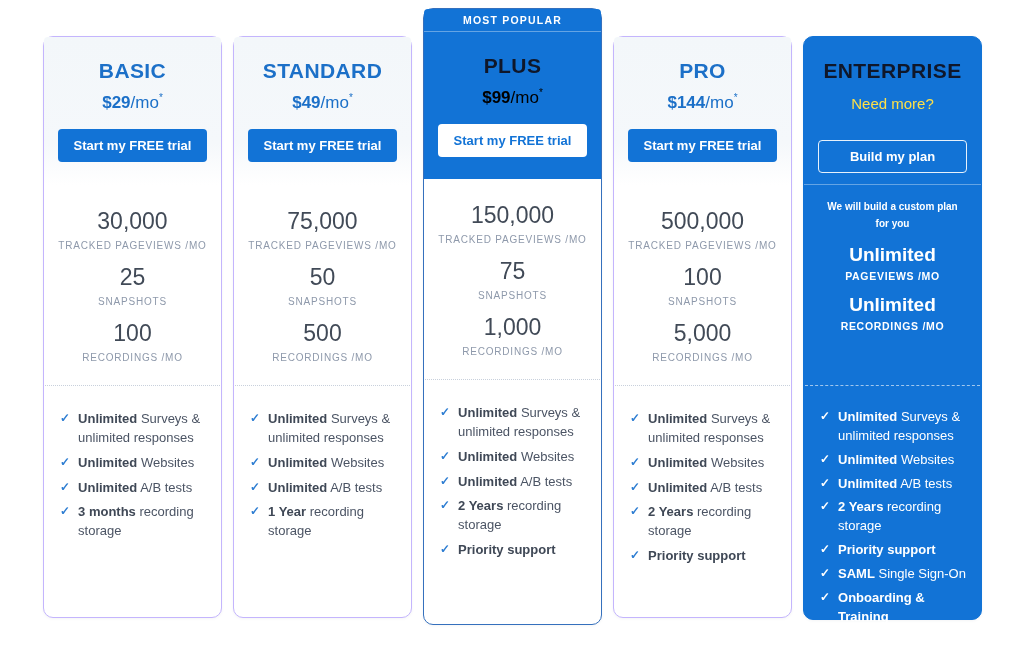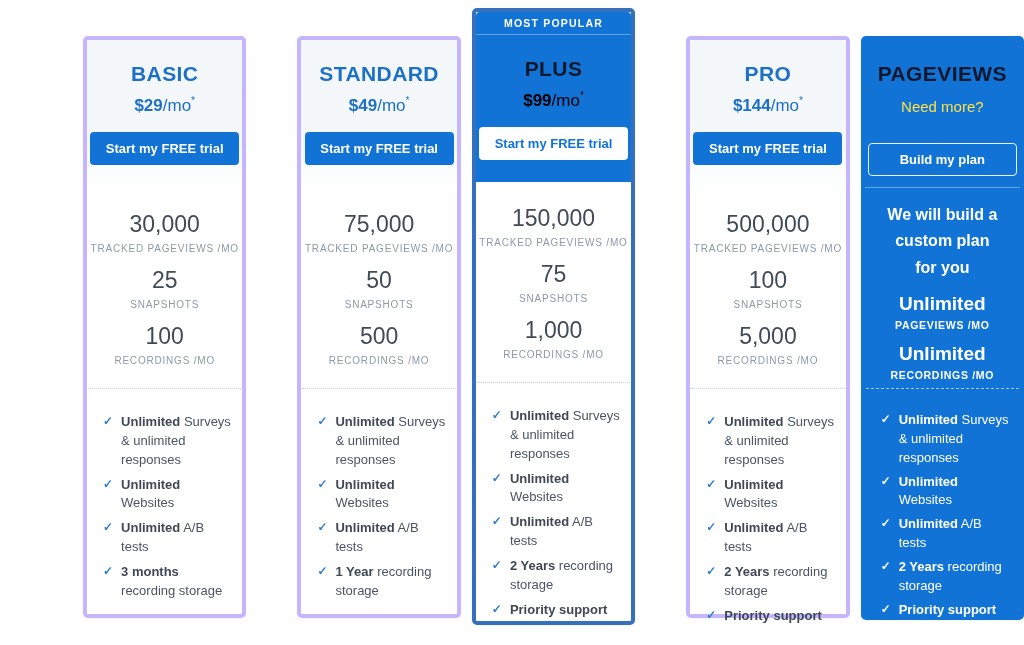--- a/index.html
+++ b/index.html
@@ -1,22 +1,22 @@
 <!DOCTYPE html>
 <html><head>
 <meta charset="utf-8">
 <style>
   * { margin:0; padding:0; box-sizing:border-box; }
   html,body { width:1024px; height:645px; background:#ffffff; font-family:"Liberation Sans", sans-serif; overflow:hidden; }
 
   .pricing { display:flex; gap:11px; padding:8px 0 0 43px; align-items:flex-start; }
 
-  .card { width:179px; background:#fff; border:4px solid #c4b5fd; border-radius:5px;
+  .card { width:179px; background:#fff; border:1px solid #c4b5fd; border-radius:10px;
           box-shadow:0 1px 3px rgba(30,50,80,0.05); }
-  .card.normal { margin-top:28px; height:582px;margin-left:40px; }
+  .card.normal { margin-top:28px; height:582px; }
   .card.plus { height:617px; border-color:#3570bd; }
   .card.enterprise { margin-top:28px; height:584px; background:#1273d6; border-color:#1273d6; color:#fff; }
 
   .badge { height:23px; line-height:22px; text-align:center; background:#1273d6; color:#fff;
            font-size:10.5px; font-weight:700; letter-spacing:1.2px; border-radius:4px 4px 0 0;
            border-bottom:1px solid rgba(255,255,255,0.35); }
 
   .card-header { height:148px; text-align:center; }
   .normal .card-header { background:linear-gradient(180deg,#f3f7fa 0%,#f5f8fb 72%,#ffffff 100%); border-radius:4px 4px 0 0; }
   .plus .card-header { background:#1273d6; height:147px; }
@@ -33,21 +33,21 @@
 
   .cta { display:block; margin:16px auto 0; width:149px; height:33px; border-radius:4px; border:none;
          background:#1273d6; color:#fff; font-size:13px; font-weight:700; font-family:inherit; cursor:pointer; }
   .plus .cta { background:#fff; color:#1273d6; }
   .enterprise .cta { margin-top:28px; background:transparent; border:1px solid rgba(255,255,255,0.9); color:#fff; }
 
   .stats { height:200px; padding-top:10px; text-align:center; }
   .stat-value { margin-top:13px; font-size:23px; color:#414a57; }
   .stat-label { margin-top:5px; font-size:10px; letter-spacing:0.8px; color:#8e99ab; }
   .enterprise .stats { padding-top:6px; }
-  .ent-note { padding:8px 20px 0; font-size:16px; font-weight:700; line-height:1.65; color:#fff; }
+  .ent-note { padding:8px 20px 0; font-size:10px; font-weight:700; line-height:1.65; color:#fff; }
   .enterprise .stat-value { color:#fff; font-size:19px; font-weight:700; margin-top:12px; }
   .enterprise .stat-label { color:#fff; font-weight:700; font-size:10.5px; letter-spacing:0.7px; margin-top:4px; }
 
   .features { list-style:none; border-top:1px dotted #c8d0dc; margin:0 1px; padding:24px 10px 0 15px; }
   .feature { display:flex; gap:8px; font-size:13px; line-height:1.45; color:#4b5464; margin-bottom:6px; text-align:left; }
   .feature b { font-weight:700; color:#3f4856; }
   .check { color:#2d7dd2; font-weight:700; font-size:12px; flex:0 0 auto; }
   .enterprise .features { border-top:1px dashed rgba(255,255,255,0.6); padding-top:22px; }
   .enterprise .feature { color:#fff; margin-bottom:5px; }
   .enterprise .feature b { color:#fff; }
@@ -198,21 +198,21 @@
         </li>
         <li class="feature">
           <span class="check">✓</span>
           <span><b>Priority support</b></span>
         </li>
       </ul>
   </div>
 
   <div class="card enterprise">
     <div class="card-header">
-      <div class="plan-title">PAGEVIEWS</div>
+      <div class="plan-title">ENTERPRISE</div>
       <div class="plan-sub">Need more?</div>
       <button class="cta">Build my plan</button>
     </div>
     <div class="stats">
       <div class="ent-note">We will build a custom plan for you</div>
       <div>
           <div class="stat-value">Unlimited</div>
           <div class="stat-label">PAGEVIEWS /MO</div>
           <div class="stat-value">Unlimited</div>
           <div class="stat-label">RECORDINGS /MO</div>

